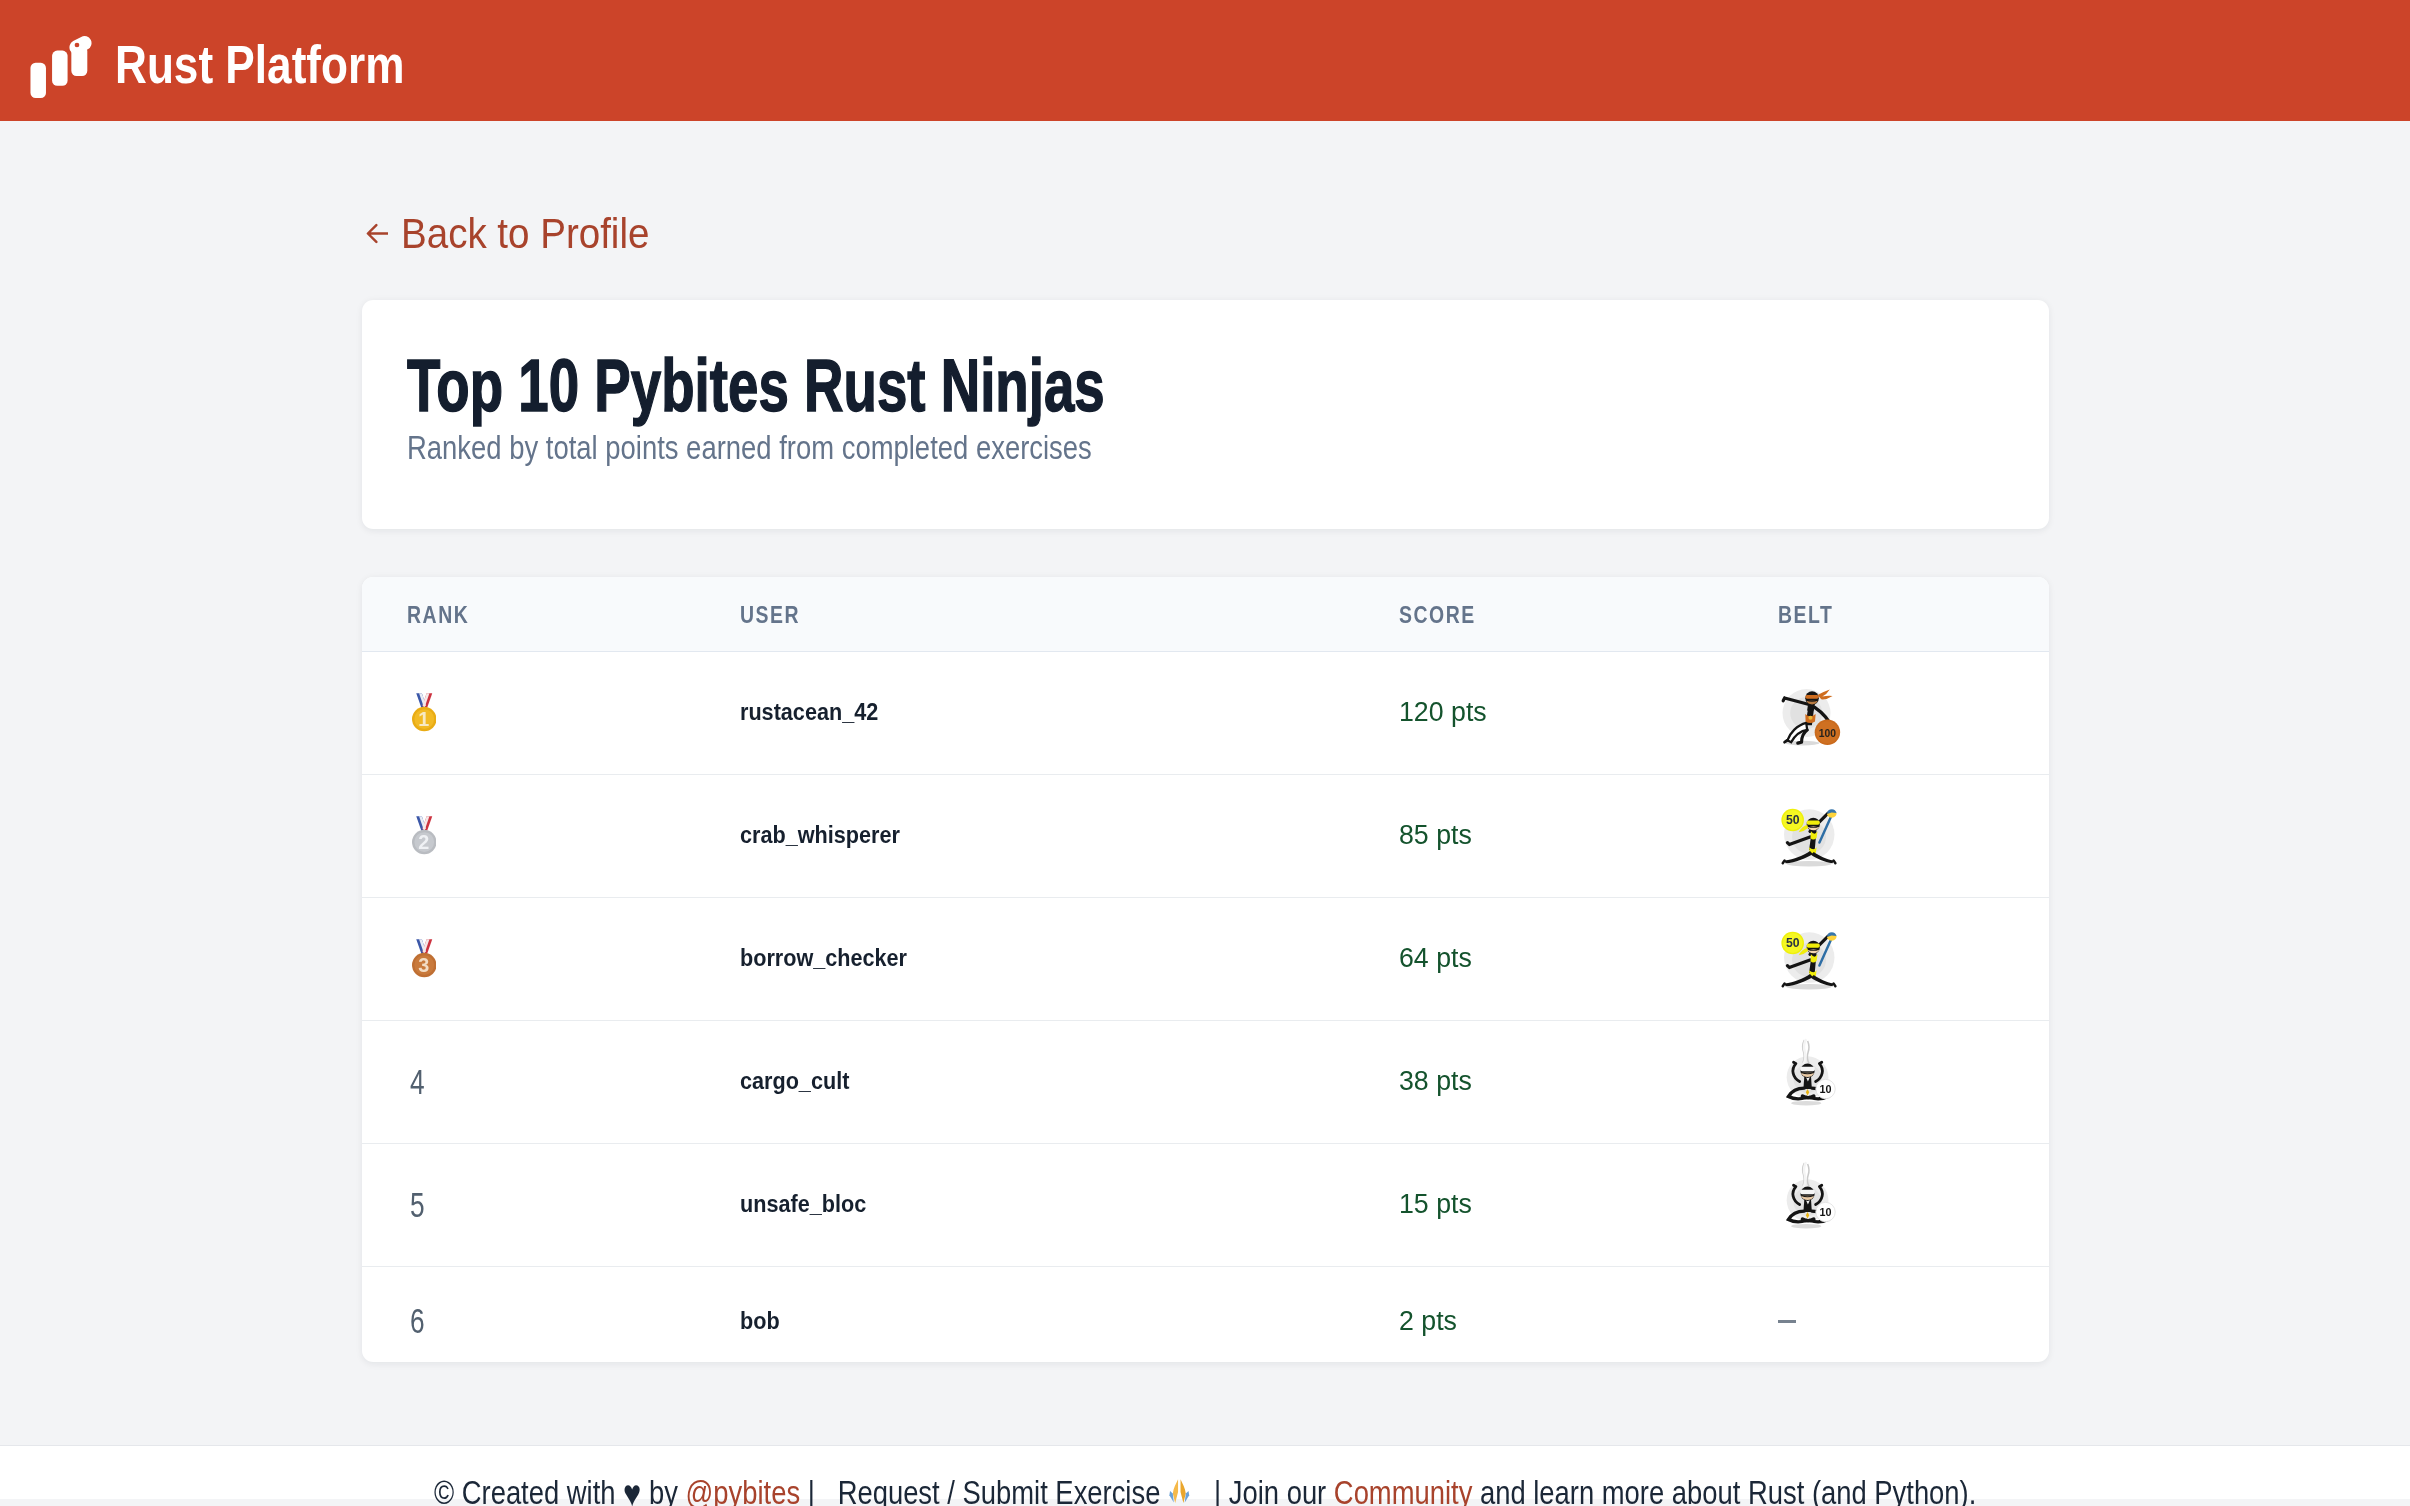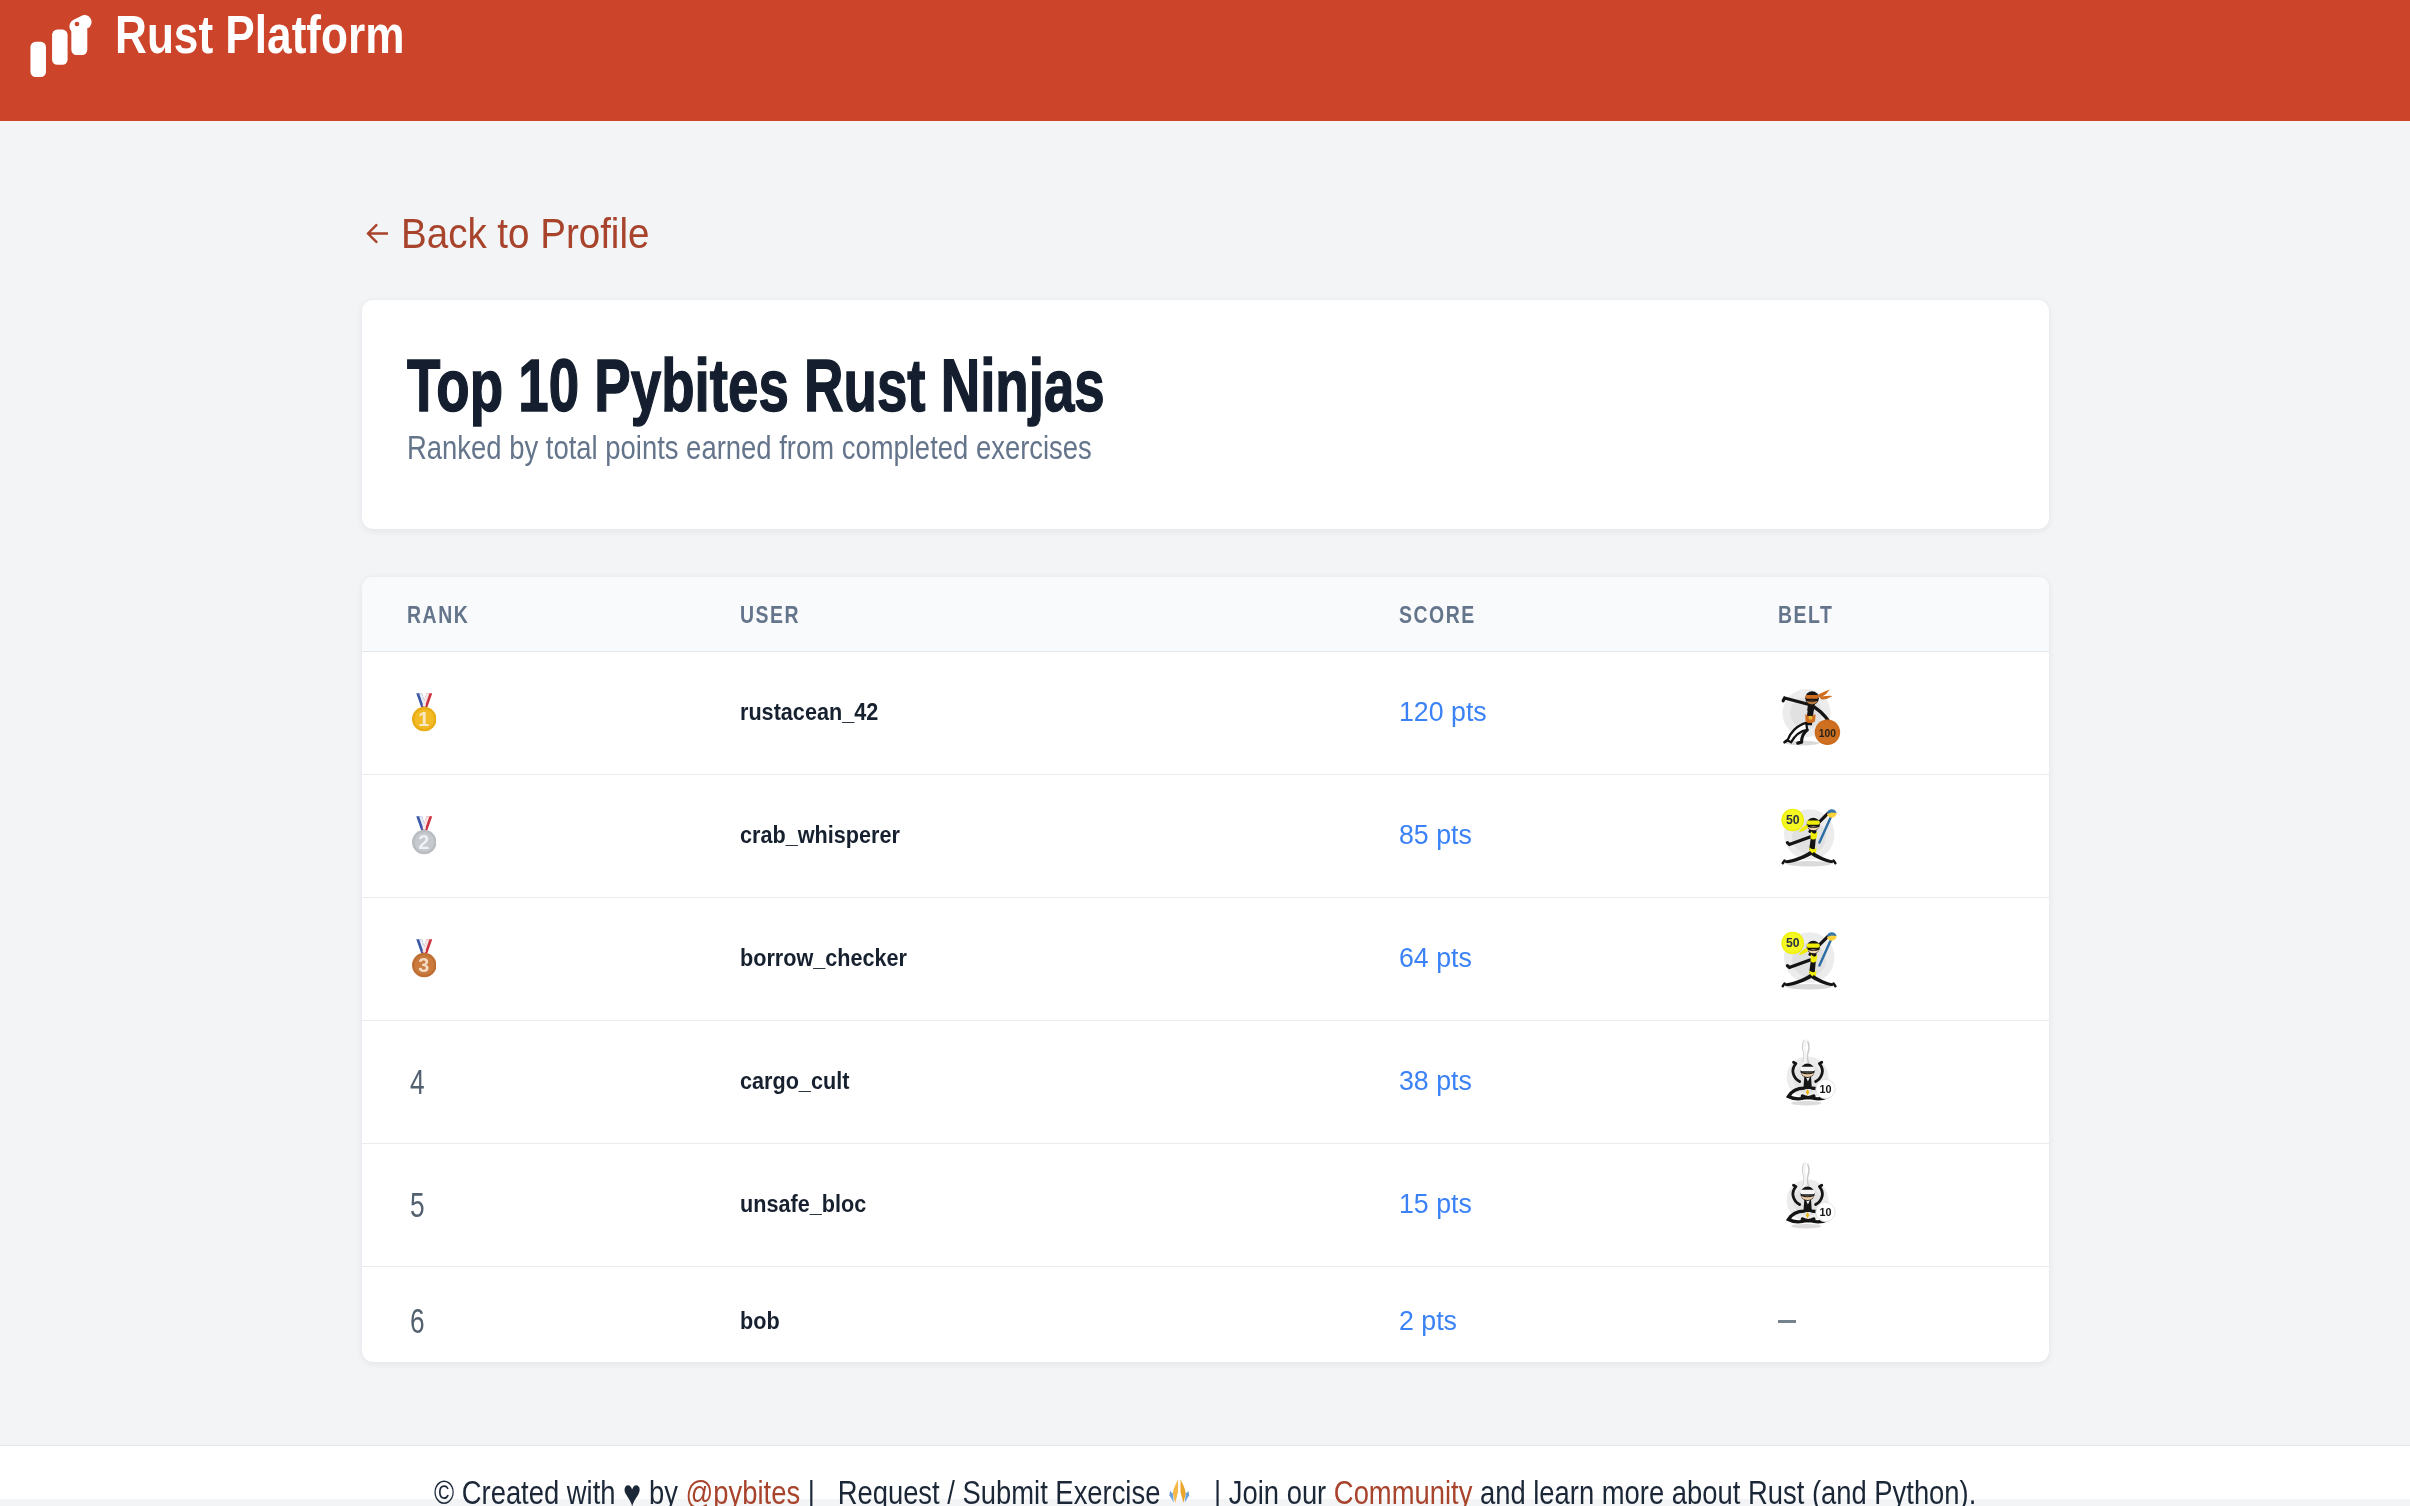--- a/index.html
+++ b/index.html
@@ -1,19 +1,19 @@
 <!DOCTYPE html>
 <html style="font-size:15px"><head>
 <meta charset="utf-8">
 <style>
 * { margin:0; padding:0; box-sizing:border-box; }
 html,body { width:2411px; height:1507px; overflow:hidden; }
 body { background:#f3f4f6; font-family:"Liberation Sans", sans-serif; }
 .sx { display:inline-block; transform-origin:left center; }
-header { height:121px; background:#cc4429; display:flex; padding:0 41px 0 30px; }
+header { height:121px; background:#cc4429; display:flex; align-items:center; padding:0 41px 0 30px; }
 header svg.logo { margin-top:14px; }
 .brand { font-size:53px; font-weight:bold; color:#fff; margin-left:22.6px; position:relative; top:3.8px; }
 .brand .sx { transform:scaleX(0.833); }
 nav { margin-left:auto; display:flex; align-items:center; color:#fff; font-size:36px; position:relative; top:5.6px; }
 nav .sx { transform:scaleX(0.845); }
 .mr-learn { margin-right:-14px; }
 .mr-pricing { margin-right:-17px; }
 .mr-demo { margin-right:-13px; }
 .chev-l { margin-left:11.3px; }
 .nav-pricing { margin-left:37px; }
@@ -32,21 +32,21 @@
 .card2 { margin-top:48px; background:#fff; border-radius:11.3px; overflow:hidden; box-shadow:0 1.9px 7.5px rgba(15,23,42,.07); }
 table { width:100%; border-collapse:collapse; }
 th { height:74px; background:#f8fafc; text-align:left; font-size:24px; font-weight:bold; letter-spacing:1.9px; color:#64748b; padding:2.8px 0 0 45px; border-bottom:1.9px solid #e2e8f0; }
 th .sx { transform:scaleX(0.81); }
 td { padding:0 0 0 45px; vertical-align:middle; border-top:1.9px solid #e9ecef; }
 tr.r td { height:123px; }
 tr.r6 td { height:96px; padding-top:14px; }
 td.rank1 { padding-left:46px; }
 td.user { font-size:23px; font-weight:bold; color:#16202e; }
 td.user .sx { transform:scaleX(0.94); }
-td.score { font-size:27px; color:#3b82f6; }
+td.score { font-size:27px; color:#14532d; }
 td.score .sx { transform:scaleX(0.99); }
 td.rankn { font-size:35px; color:#52606f; padding-left:48px; }
 td.rankn .sx { transform:scaleX(0.75); }
 td.dash { font-size:34px; color:#94a3b8; }
 .colw1 { width:333px; } .colw2 { width:658px; } .colw3 { width:379px; } .colw4 { width:316px; }
 .medal { display:block; margin-left:3.8px; }
 .belt { display:block; }
 footer { margin-top:83px; background:#fff; border-top:1.9px solid #e5e7eb; height:54px; text-align:center; font-size:33px; color:#1b2737; padding-top:28px; }
 footer a { color:#a8432c; text-decoration:none; }
 footer .fx { display:inline-block; transform:scaleX(0.830); transform-origin:center; white-space:nowrap; }

